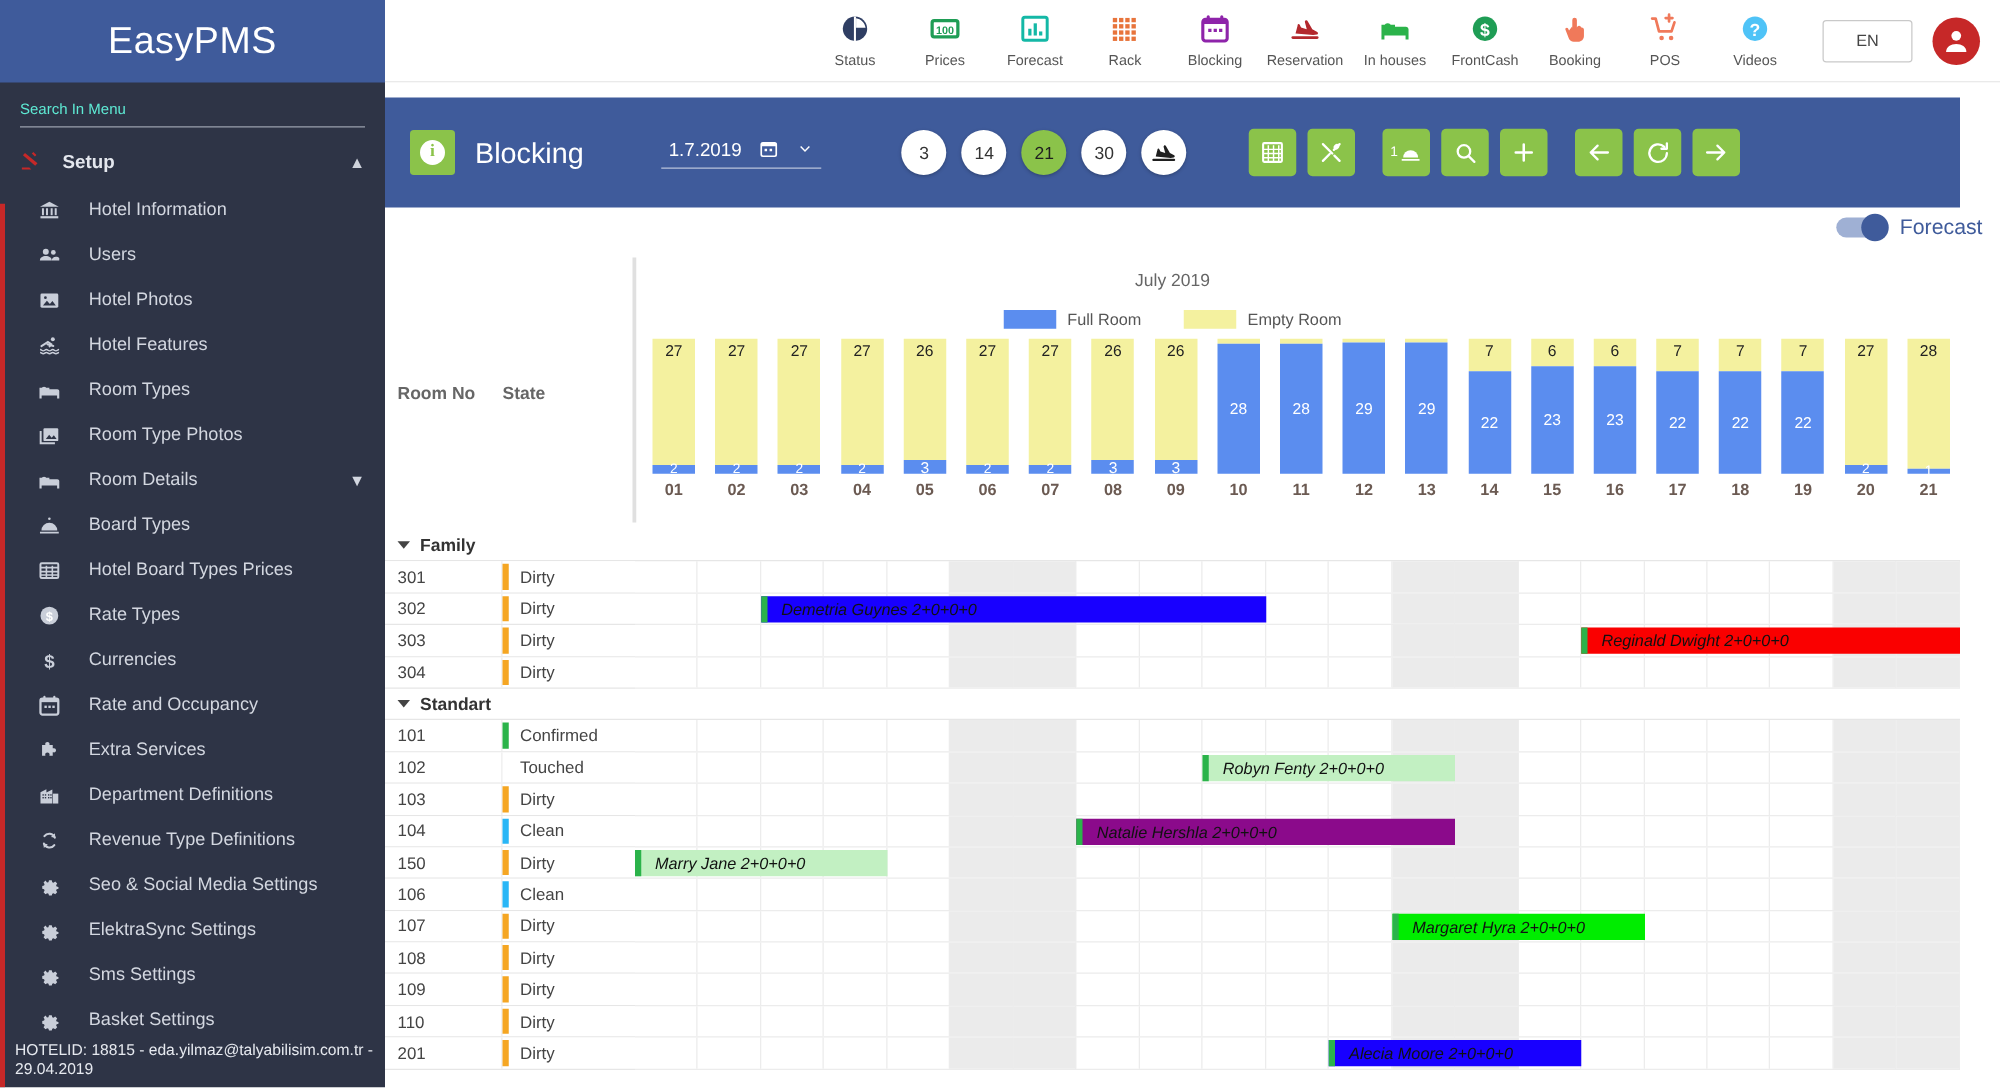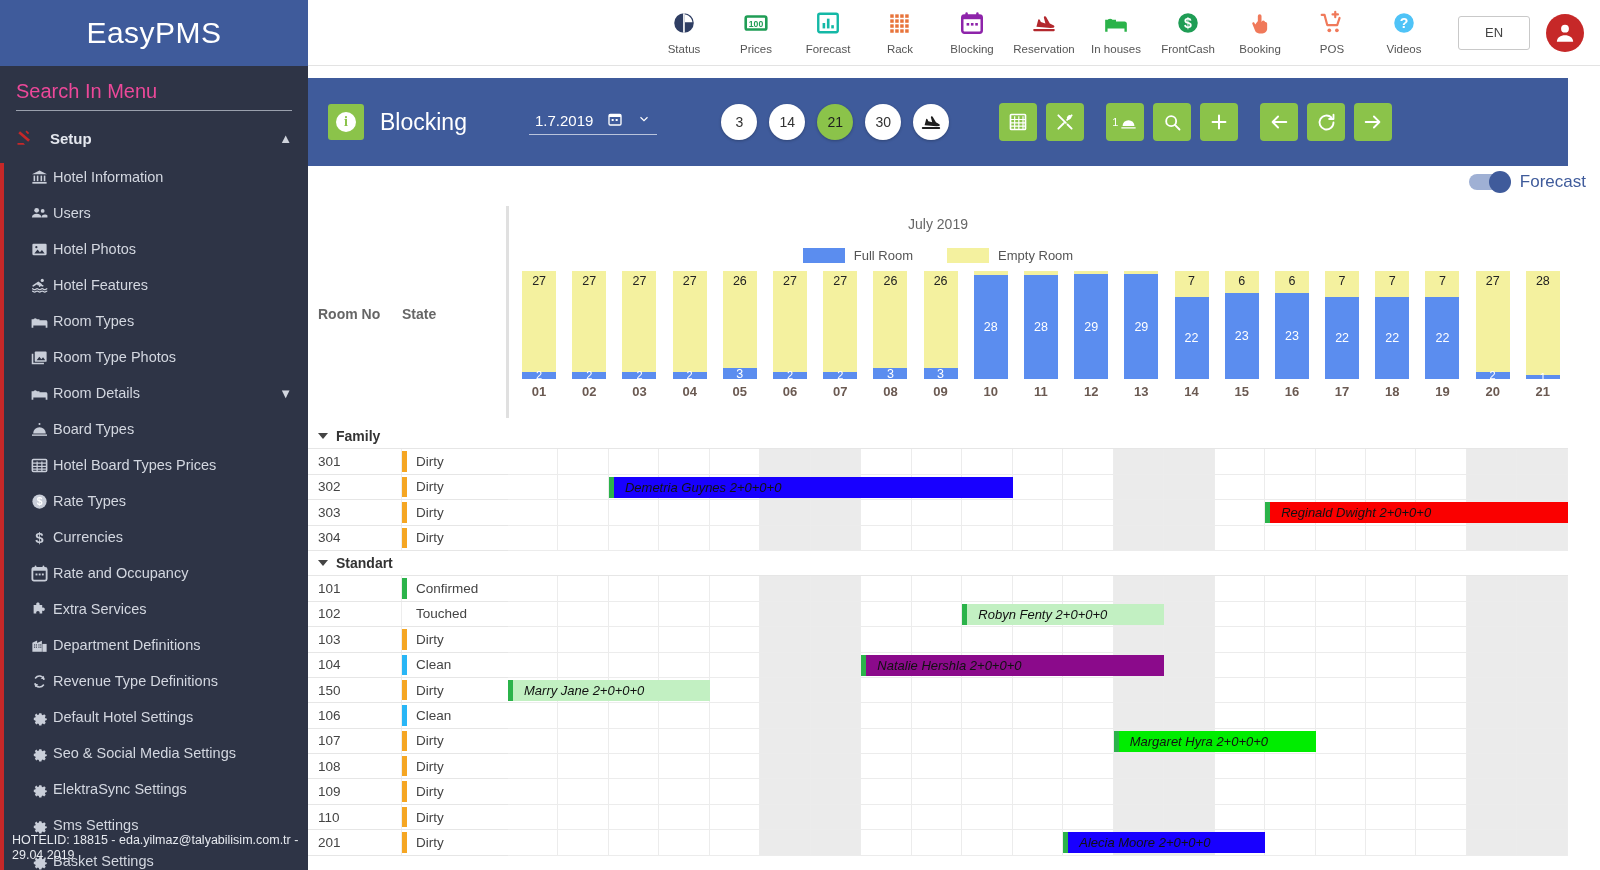--- a/index.html
+++ b/index.html
@@ -20,29 +20,29 @@
   .sidebar-brand {
     height:66px; background:#3f5b9b; display:flex; align-items:center;
     justify-content:center; position:relative;
   }
   .sidebar-brand .logo {
     font-size:30px; color:#fff; font-weight:400; letter-spacing:.5px;
   }
 
   .menu-search {
     margin:14px 16px 6px 16px; padding-bottom:7px;
-    border-bottom:1px solid #9aa0ad; color:#ec4899; font-size:20px;
+    border-bottom:1px solid #9aa0ad; color:#5eead4; font-size:12px;
   }
   .sidebar-section {
     display:flex; align-items:center; gap:14px; padding:11px 16px 11px 14px;
     font-weight:bold; color:#e4e7ee; font-size:15px;
   }
   .sidebar-section .chev { margin-left:auto; color:#cfd3dc; font-size:13px; }
   .sidebar-item {
-    display:flex; align-items:center; gap:3px; padding:8px 16px 8px 28px;
+    display:flex; align-items:center; gap:21px; padding:8px 16px 8px 28px;
     font-size:14.5px; color:#d3d7e0; position:relative; white-space:nowrap;
   }
   .sidebar-item .chev { margin-left:auto; font-size:13px; }
   .sidebar-rail { position:absolute; left:0; top:163px; width:4px; height:707px; background:#c62828; }
   .ic { width:22px; height:20px; display:inline-flex; align-items:center; justify-content:center; flex:0 0 22px; }
   .ic svg { display:block; }
   .statusbar {
     position:absolute; left:0; bottom:0; width:308px; padding:4px 8px 6px 12px;
     font-size:12.5px; color:#e6e9ef; line-height:1.25; z-index:6;
   }
@@ -329,28 +329,20 @@
         <div class="sidebar-item">
           <span class="ic">
             <svg width="19" height="19" viewBox="0 0 24 24">
               <path d="M7 7.5A6 6 0 0117.5 9" fill="none" stroke="#c9ced9" stroke-width="2.1" stroke-linecap="round"></path>
               <path d="M17 16.5A6 6 0 016.5 15" fill="none" stroke="#c9ced9" stroke-width="2.1" stroke-linecap="round"></path>
               <path d="M17.6 4.6l.4 4.6-4.4-.8z" fill="#c9ced9"></path>
               <path d="M6.4 19.4L6 14.8l4.4.8z" fill="#c9ced9"></path>
             </svg>
           </span>
           <span>Revenue Type Definitions</span>
-        </div>
-        <div class="sidebar-item">
-          <span class="ic">
-            <svg width="19" height="19" viewBox="0 0 24 24">
-              <path d="M12 8.3a3.7 3.7 0 100 7.4 3.7 3.7 0 000-7.4zm9.2 5.1l-1.9-.5a7.6 7.6 0 00-.5-1.3l1.1-1.7-2-2-1.7 1.1c-.4-.2-.8-.4-1.3-.5l-.5-1.9h-2.8l-.5 1.9c-.5.1-.9.3-1.3.5L8.1 6.9l-2 2 1.1 1.7c-.2.4-.4.8-.5 1.3l-1.9.5v2.8l1.9.5c.1.5.3.9.5 1.3l-1.1 1.7 2 2 1.7-1.1c.4.2.8.4 1.3.5l.5 1.9h2.8l.5-1.9c.5-.1.9-.3 1.3-.5l1.7 1.1 2-2-1.1-1.7c.2-.4.4-.8.5-1.3l1.9-.5z" fill="#c9ced9"></path>
-            </svg>
-          </span>
-          <span>Default Hotel Settings</span>
         </div>
         <div class="sidebar-item">
           <span class="ic">
             <svg width="19" height="19" viewBox="0 0 24 24">
               <path d="M12 8.3a3.7 3.7 0 100 7.4 3.7 3.7 0 000-7.4zm9.2 5.1l-1.9-.5a7.6 7.6 0 00-.5-1.3l1.1-1.7-2-2-1.7 1.1c-.4-.2-.8-.4-1.3-.5l-.5-1.9h-2.8l-.5 1.9c-.5.1-.9.3-1.3.5L8.1 6.9l-2 2 1.1 1.7c-.2.4-.4.8-.5 1.3l-1.9.5v2.8l1.9.5c.1.5.3.9.5 1.3l-1.1 1.7 2 2 1.7-1.1c.4.2.8.4 1.3.5l.5 1.9h2.8l.5-1.9c.5-.1.9-.3 1.3-.5l1.7 1.1 2-2-1.1-1.7c.2-.4.4-.8.5-1.3l1.9-.5z" fill="#c9ced9"></path>
             </svg>
           </span>
           <span>Seo &amp; Social Media Settings</span>
         </div>
         <div class="sidebar-item">

